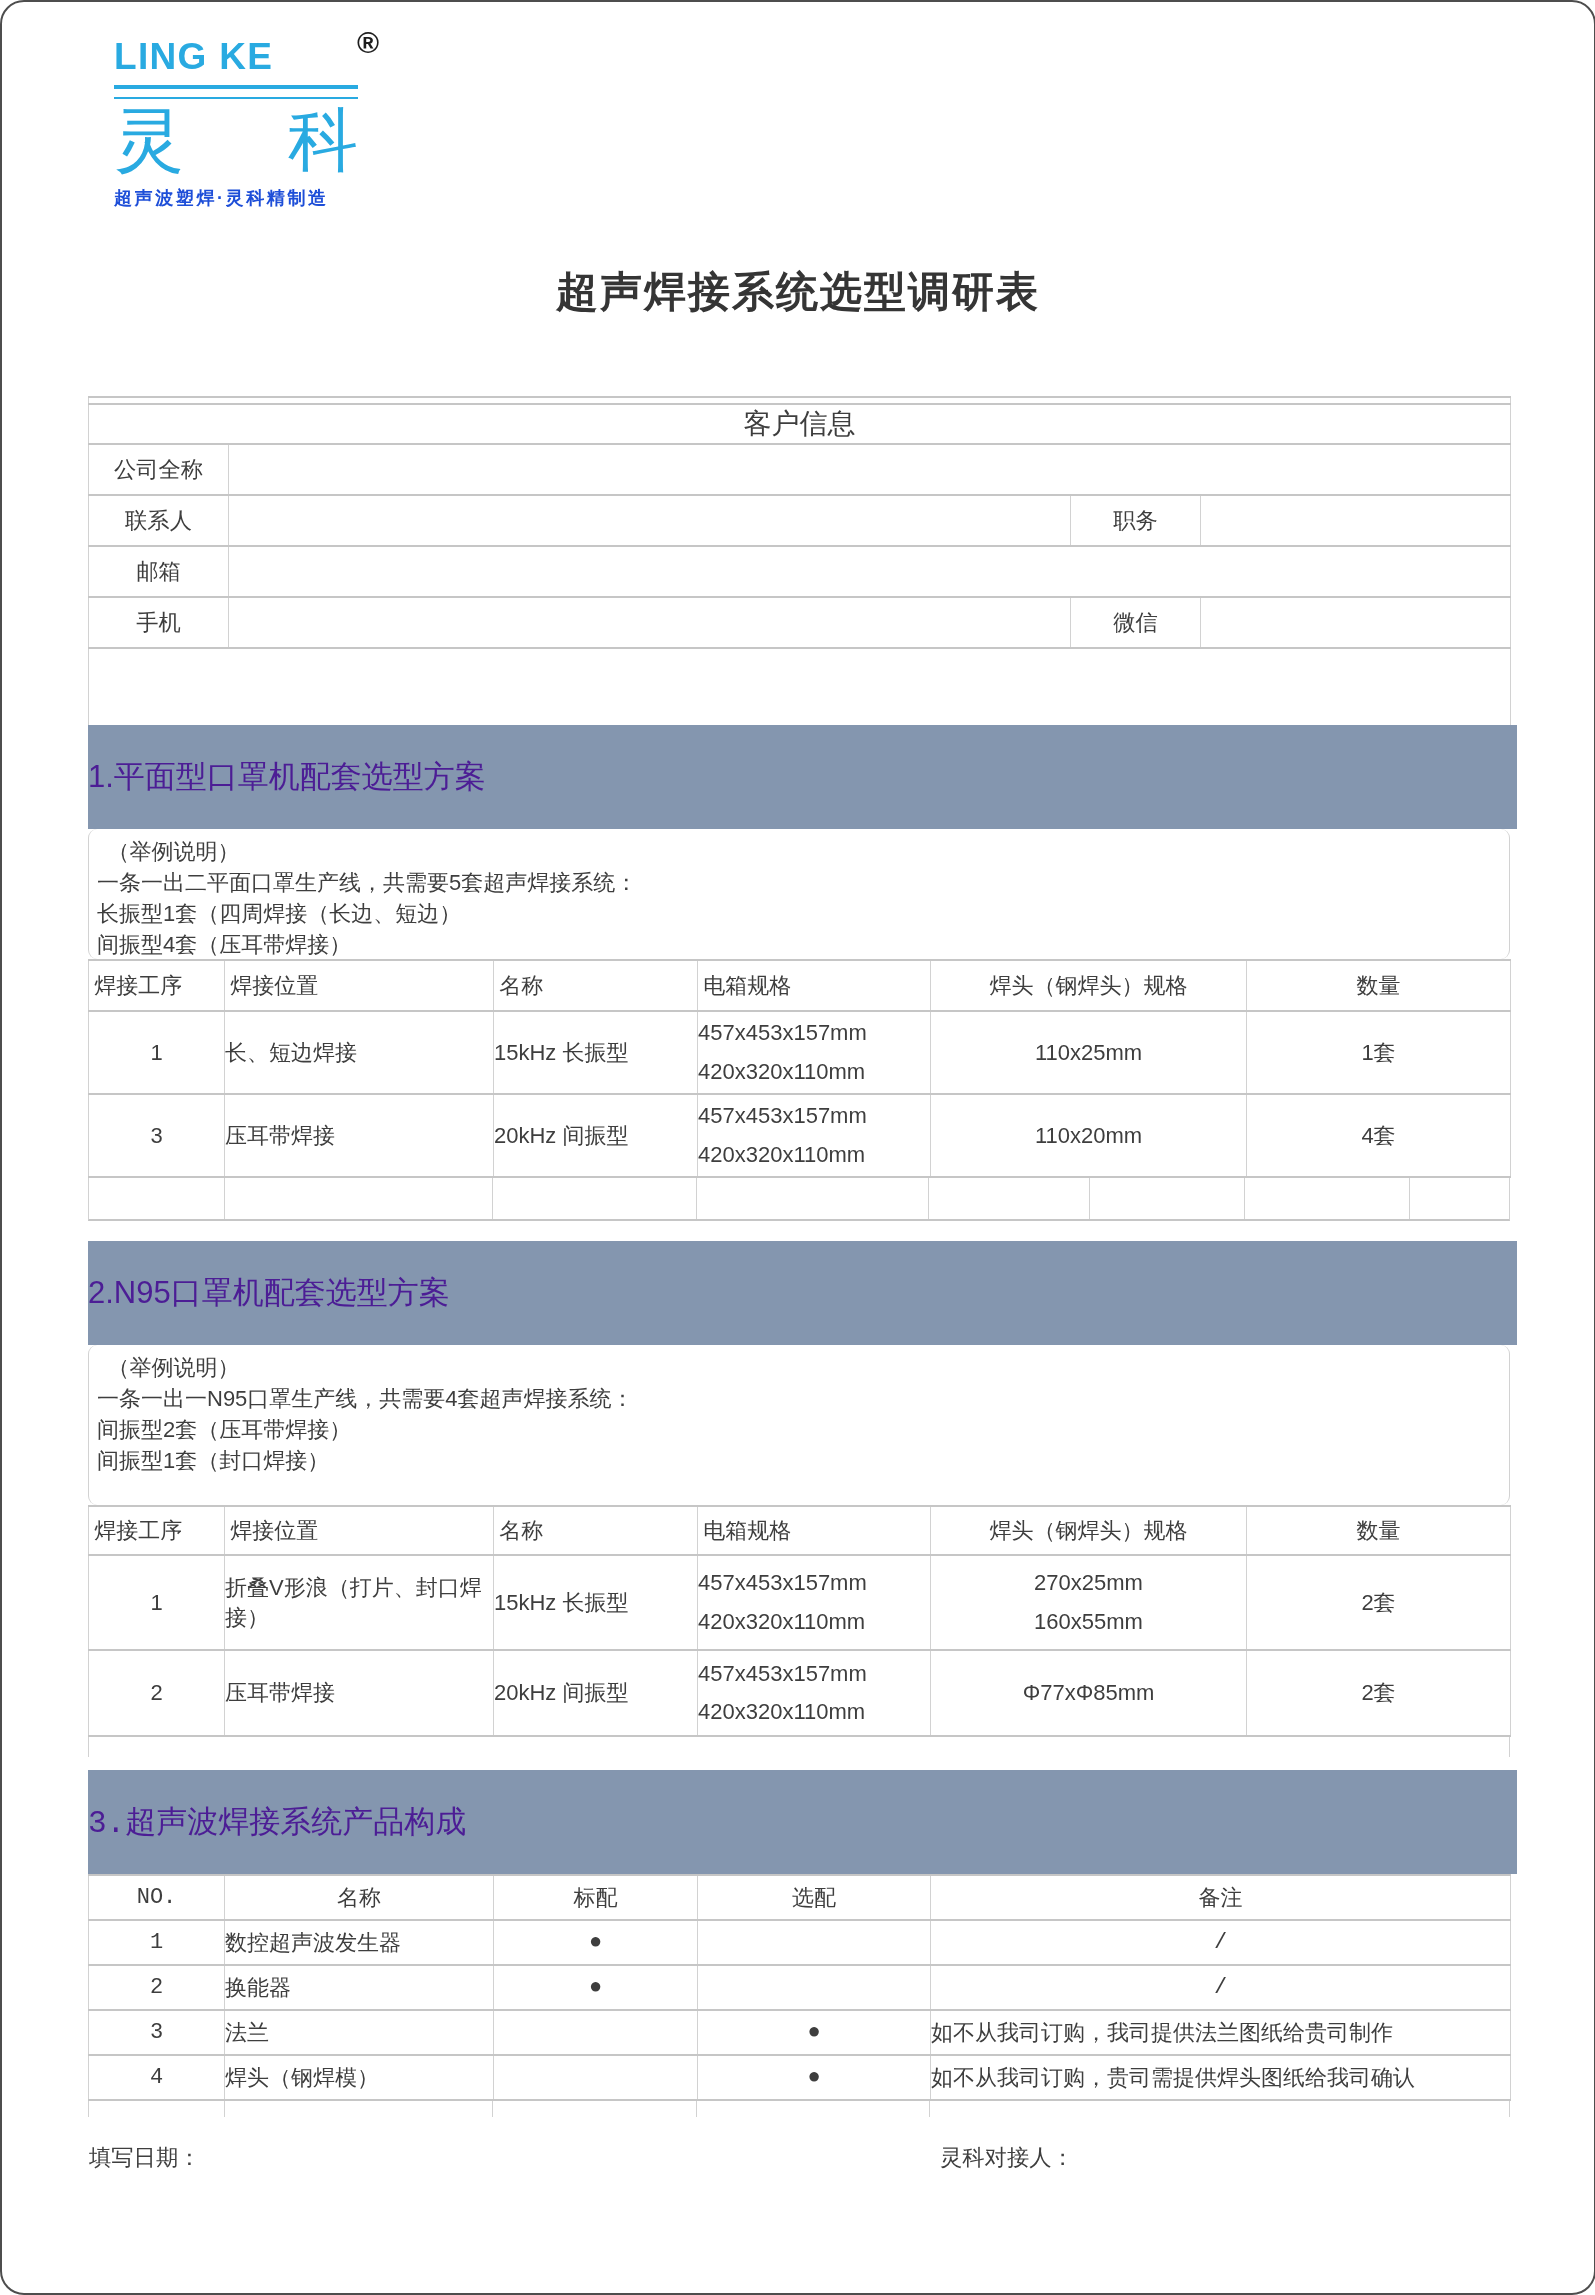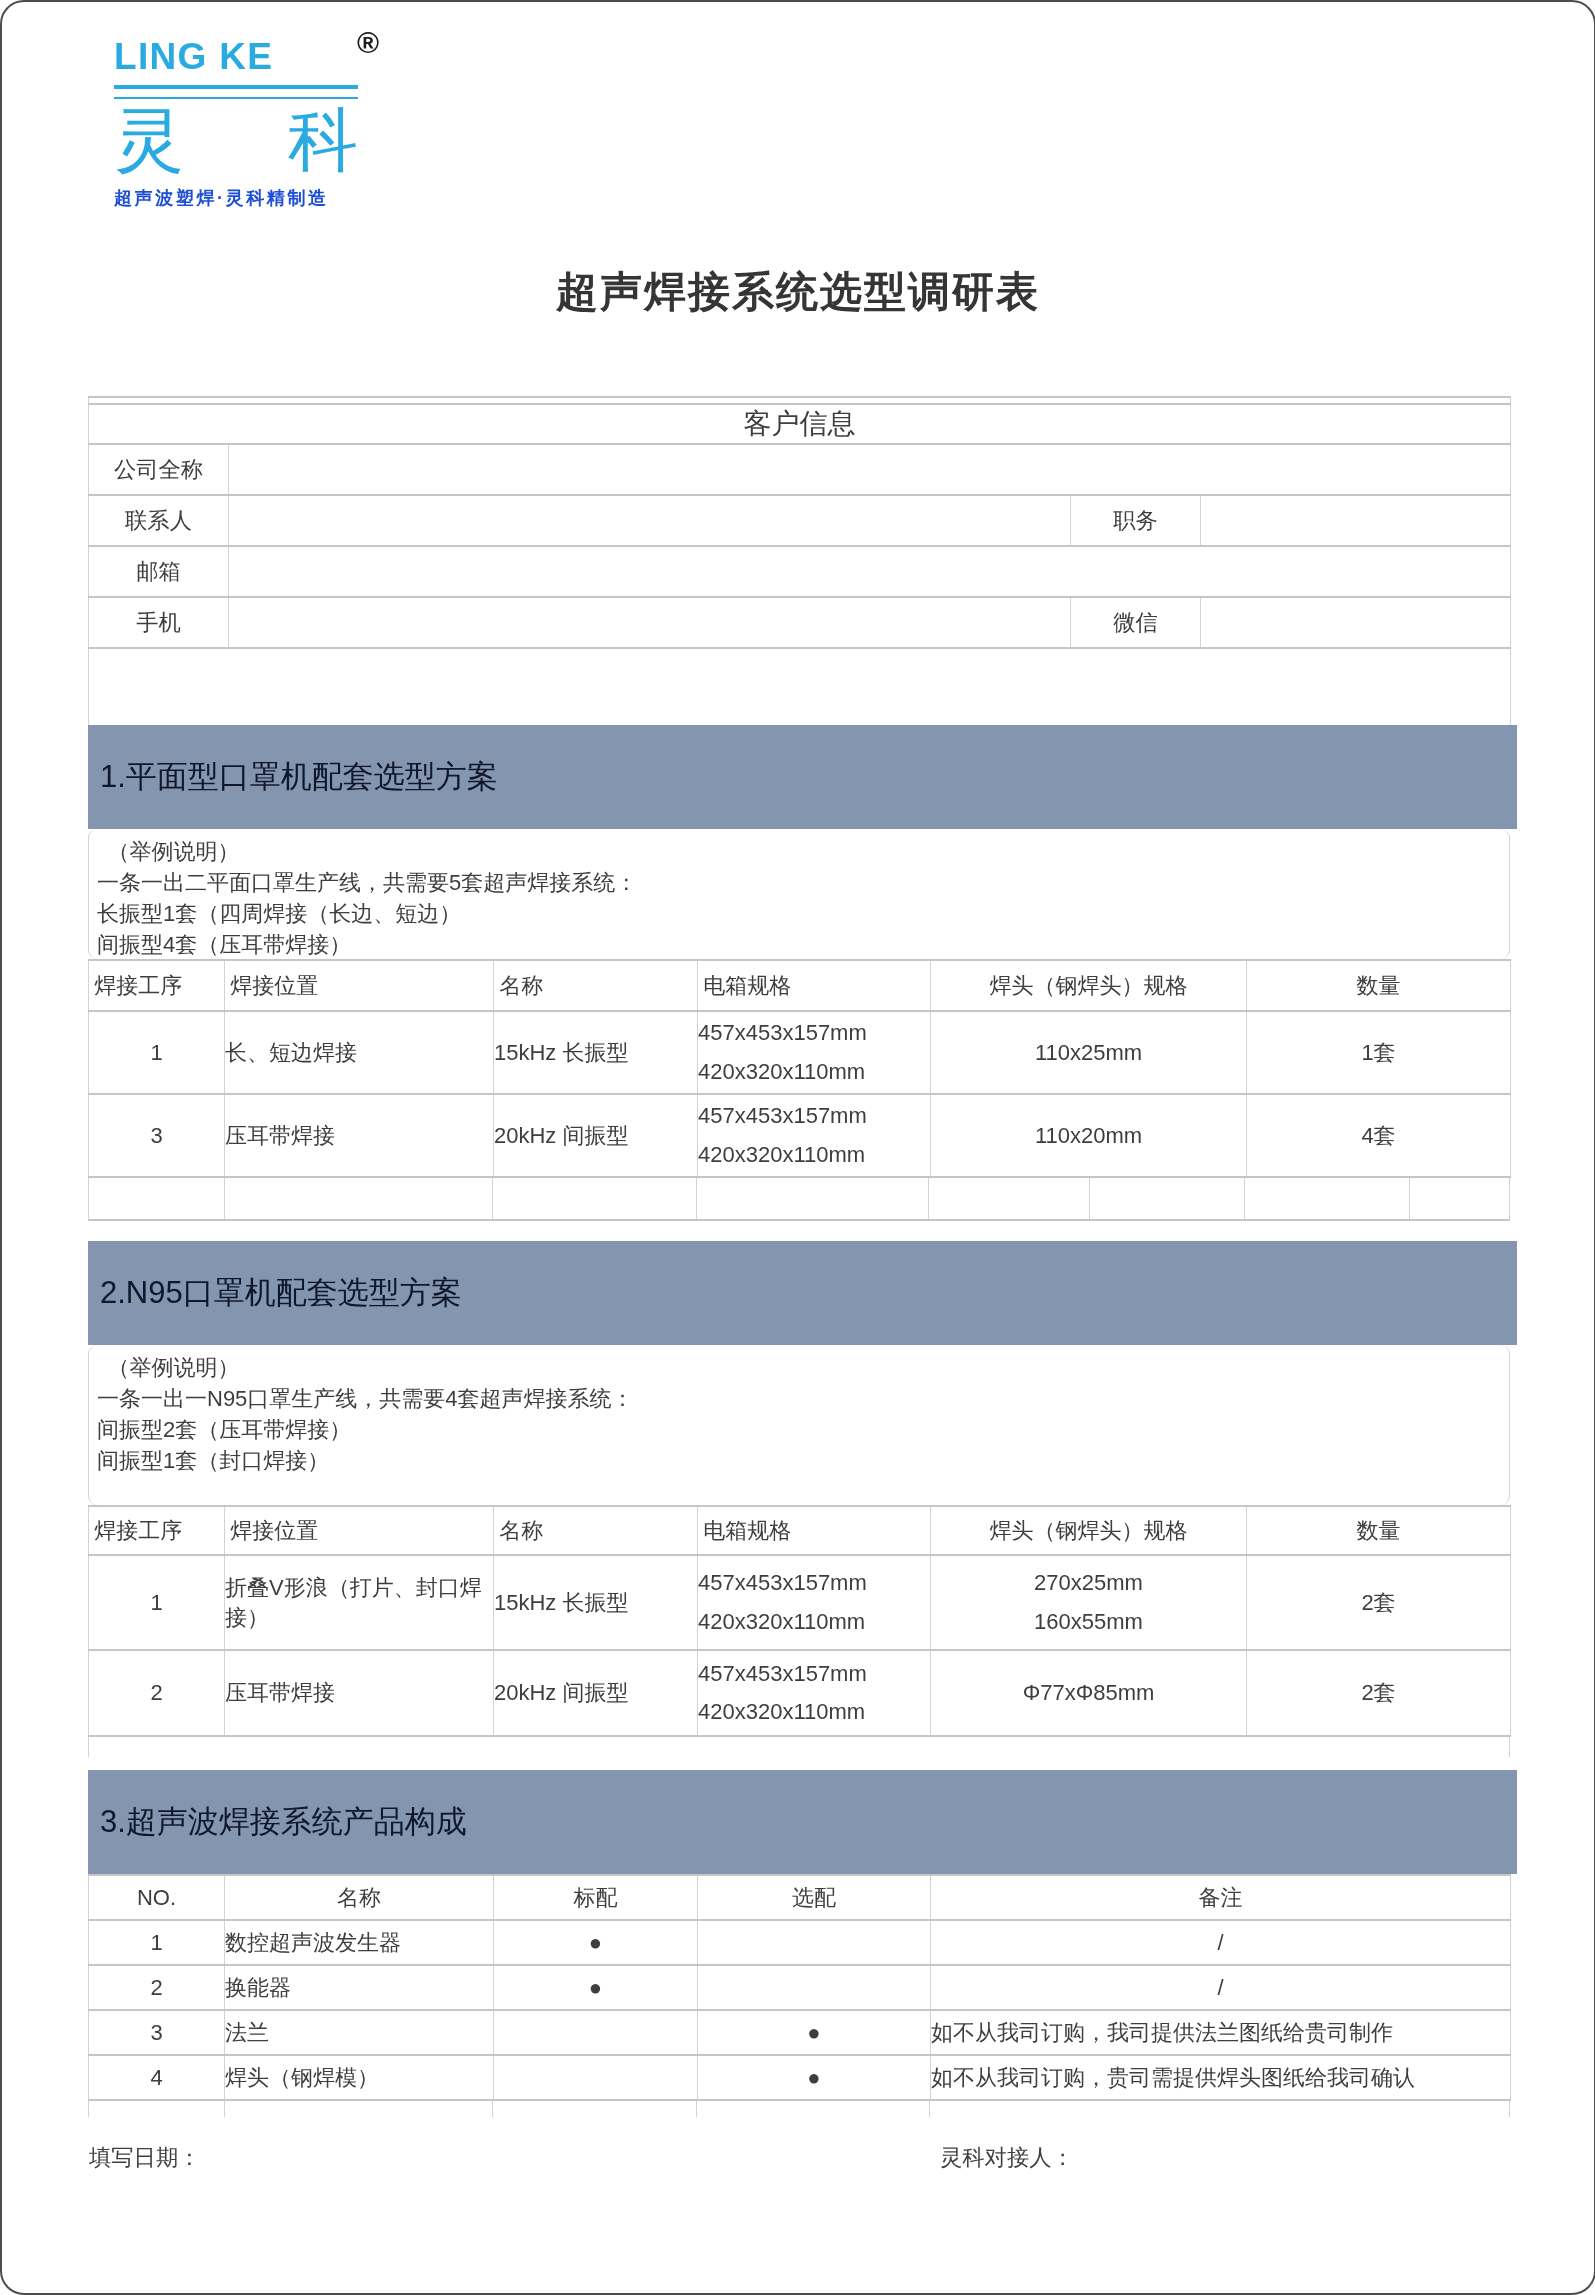--- a/index.html
+++ b/index.html
@@ -28,22 +28,22 @@
   .spec span{display:block;line-height:1.75;}
   
   .customer{position:absolute;left:86px;top:394px;}
   .customer td{text-align:center;}
   .customer .thin td{height:5.3px;border-bottom-width:1.3px;}
   .customer .hdr td{height:38px;font-size:28px;}
   .customer .r td{height:49px;font-size:22.3px;}
   .customer .big td{height:89px;}
   
   .section{position:absolute;left:86px;width:1422px;}
-  .bar{height:104px;background:#8496af;color:#0f172a;font-size:31px;
-    display:flex;align-items:center;padding-left:12px;box-sizing:border-box;width:1429px;}
+  .bar{height:104px;background:#8496af;color:#4c1d95;font-size:31px;
+    display:flex;align-items:center;padding-left:0;box-sizing:border-box;width:1429px;}
   .notes{box-sizing:border-box;border-left:1.3px solid #d2d2d2;border-right:1.3px solid #d2d2d2;
     padding:6.6px 0 0 8px;font-size:22px;line-height:31px;color:#3e3e3e;border-radius:9px;}
   .notes p{margin:0;}
   .notes p:first-child{padding-left:10.5px;}
   .sec-table .h td{height:49px;}
   .sec-table .h td.l{padding-left:5.3px;}
   
   .tail{display:flex;box-sizing:border-box;border:1.3px solid #d2d2d2;border-top:none;border-bottom:2.6px solid #c6c6c6;}
   .tail div{box-sizing:border-box;border-right:1.3px solid #d2d2d2;height:100%;}
   .tail div:last-child{border-right:none;}
@@ -230,21 +230,21 @@
           <span>420x320x110mm</span>
         </td>
         <td class="c">Φ77xΦ85mm</td>
         <td class="c">2套</td>
       </tr>
     </tbody>
       </table>
     <div class="gap-strip"></div>
   </div>
 
-  <div class="section" style="top:1768px;">
+  <div class="section" style="top:1768px;font-family:Liberation Mono, monospace;">
     <div class="bar">3.超声波焊接系统产品构成</div>
     <table class="grid sec-table t3">
       <colgroup>
           <col style="width:136px">
           <col style="width:269px">
           <col style="width:204px">
           <col style="width:233px">
           <col style="width:580px">
         </colgroup>
       <tbody>

